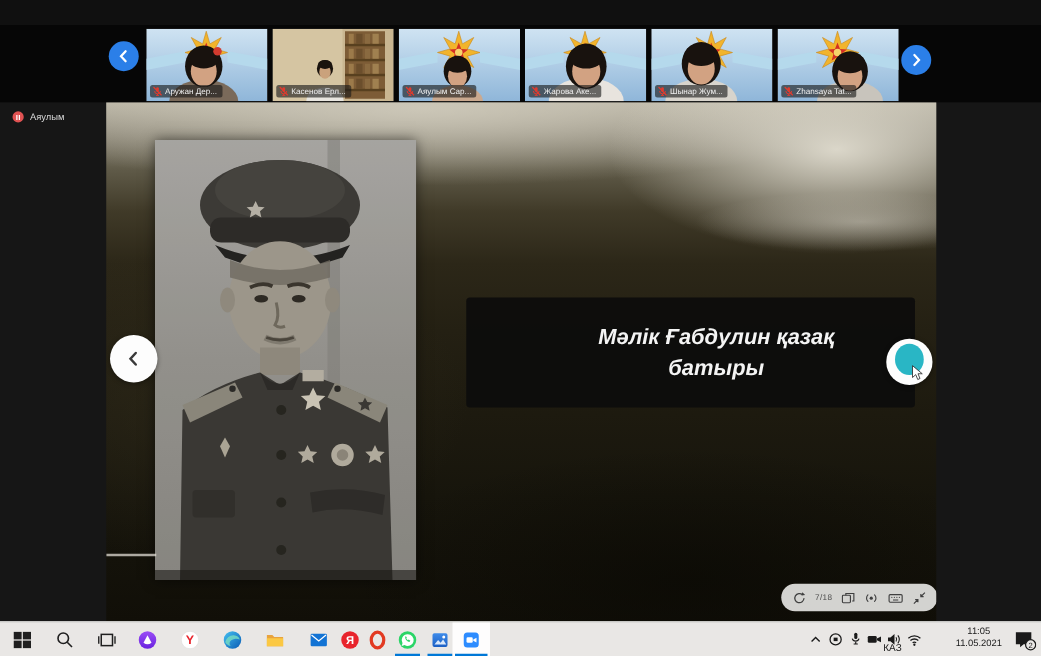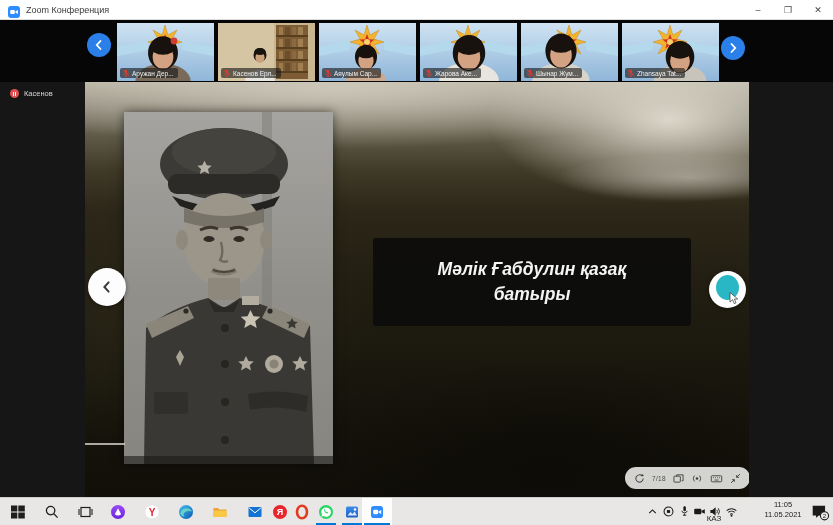--- a/index.html
+++ b/index.html
@@ -38,21 +38,21 @@
   .slide{position:absolute;left:85px;top:0;width:664px;height:415px;overflow:hidden;
     background:
       radial-gradient(ellipse 260px 120px at 88% 9%, rgba(224,220,207,0.95), rgba(224,220,207,0) 70%),
       radial-gradient(ellipse 480px 80px at 38% 1%, rgba(206,201,186,0.92), rgba(206,201,186,0) 78%),
       radial-gradient(ellipse 190px 34px at 91% 23%, rgba(198,194,182,0.55), rgba(198,194,182,0) 70%),
       radial-gradient(ellipse 300px 180px at 12% 58%, rgba(56,50,32,0.45), rgba(56,50,32,0) 70%),
       radial-gradient(ellipse 360px 140px at 70% 92%, rgba(10,9,4,0.7), rgba(10,9,4,0) 75%),
       linear-gradient(180deg,#b7b2a2 0%,#8e897a 6%,#5f5a48 13%,#403a28 21%,#2c2718 31%,#242013 44%,#1d1a0f 60%,#17150c 76%,#110f08 100%);}
   .portrait{position:absolute;left:39px;top:30px;width:209px;height:352px;box-shadow:0 0 10px rgba(0,0,0,0.55);}
   .caption{position:absolute;left:288px;top:156px;width:318px;height:88px;background:rgba(12,12,12,0.92);
-    border-radius:3px;display:flex;align-items:center;justify-content:center;}
+    border-radius:3px;display:flex;align-items:center;justify-content:center;padding-left:41px;}
   .caption span{display:block;width:236px;text-align:center;font-size:17.5px;font-weight:bold;
     font-style:italic;color:#f4f4f4;line-height:1.45;}
   .snav{position:absolute;width:38px;height:38px;border-radius:50%;background:#fdfdfd;
     display:flex;align-items:center;justify-content:center;box-shadow:0 1px 4px rgba(0,0,0,0.4);}
   .snav.left{left:3px;top:186px;}
   .snav.right{left:624px;top:189px;width:37px;height:37px;}
   .tealdot{position:absolute;left:7px;top:4px;width:23px;height:25px;border-radius:50%;background:#29b6c5;}
   .cursorsvg{position:absolute;right:6px;bottom:3px;width:11px;height:13px;z-index:2;}
   .progress{position:absolute;left:0;top:361px;width:40px;height:2px;background:rgba(225,222,214,0.75);}
   .pill{position:absolute;left:540px;top:385px;height:22px;padding:0 9px;border-radius:11px;
@@ -99,35 +99,20 @@
     <linearGradient id="photobg" x1="0" y1="0" x2="0" y2="1">
       <stop offset="0" stop-color="#aeaca8"></stop>
         <stop offset="0.5" stop-color="#989690"></stop>
         <stop offset="1" stop-color="#8b8983"></stop>
     </linearGradient>
   </defs>
 </svg>
 
 <div id="screen">
 
-  <div class="titlebar">
-    <span class="zicon">
-      <svg viewBox="0 0 12 12">
-          <rect x="0" y="0" width="12" height="12" rx="3" fill="#2d8cff"></rect>
-          <rect x="2.2" y="4" width="4.6" height="4" rx="1" fill="#fff"></rect>
-          <path d="M7.4 5.4 10 4v4L7.4 6.6z" fill="#fff"></path>
-        </svg>
-    </span>
-    <span class="ttext">Zoom Конференция</span>
-    <div class="winbtns">
-      <span class="wbtn">–</span>
-      <span class="wbtn">❐</span>
-      <span class="wbtn">✕</span>
-    </div>
-  </div>
 
   <div class="strip">
     <div class="navbtn left">
       <svg width="12" height="12" viewBox="0 0 12 12">
           <path d="M7.5 2 3.8 6l3.7 4" stroke="#fff" stroke-width="1.8" fill="none" stroke-linecap="round"></path>
         </svg>
     </div>
     <div id="tiles">
   <div class="tile" style="left: 117px;">
     <svg class="tbg" viewBox="0 0 97 58">
@@ -288,21 +273,21 @@
     <div class="navbtn right">
       <svg width="12" height="12" viewBox="0 0 12 12">
           <path d="M4.5 2 8.2 6l-3.7 4" stroke="#fff" stroke-width="1.8" fill="none" stroke-linecap="round"></path>
         </svg>
     </div>
   </div>
 
   <div class="main">
     <div class="recbadge">
       <span class="recicon"></span>
-      <span class="reclabel">Касенов</span>
+      <span class="reclabel">Аяулым</span>
     </div>
 
     <div class="slide">
 
       <svg class="portrait" viewBox="0 0 209 352">
         <rect width="209" height="352" fill="url(#photobg)"></rect>
         <rect x="138" y="0" width="10" height="352" fill="#7f7d77" opacity="0.5"></rect>
         <rect x="0" y="0" width="209" height="352" fill="#6f6d67" opacity="0.12"></rect>
 
         <ellipse cx="100" cy="52" rx="64" ry="36" fill="#3c3a36"></ellipse>

